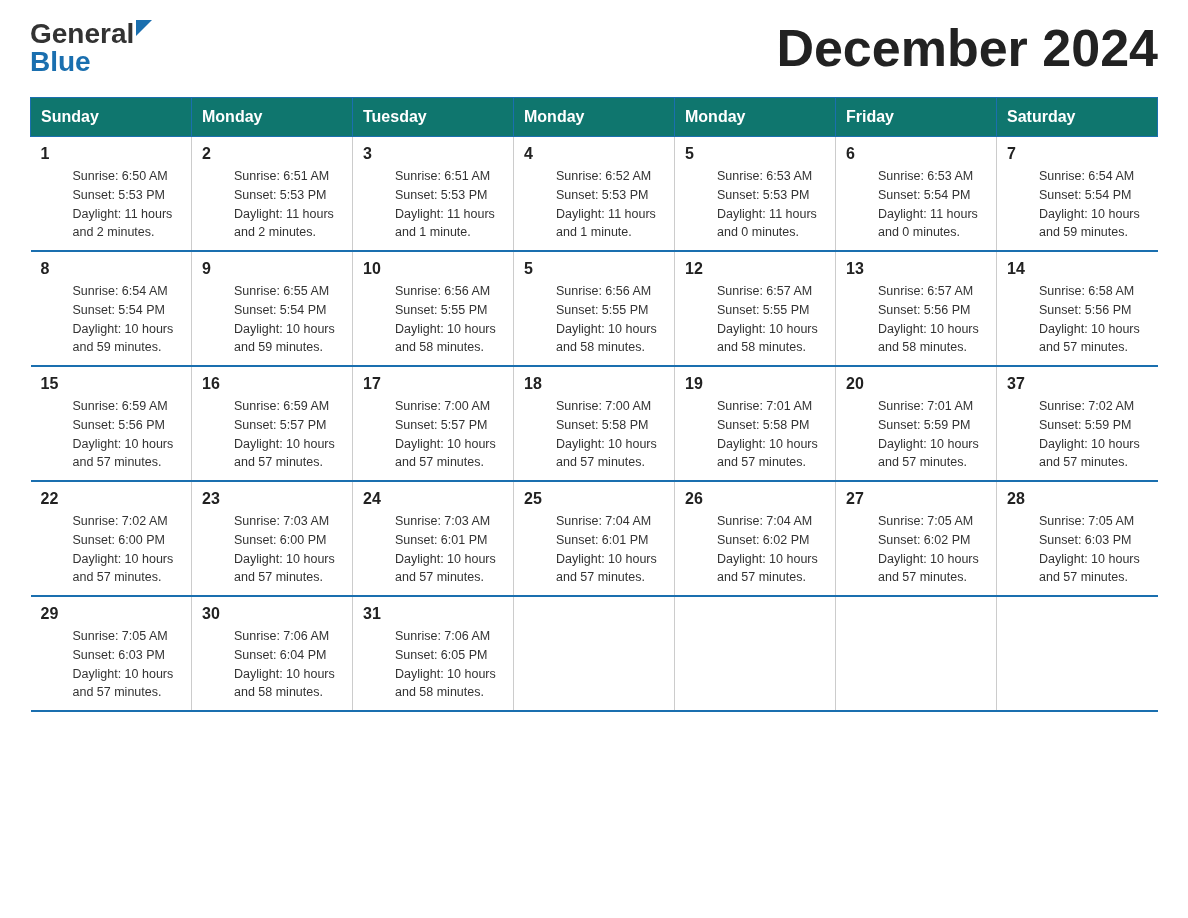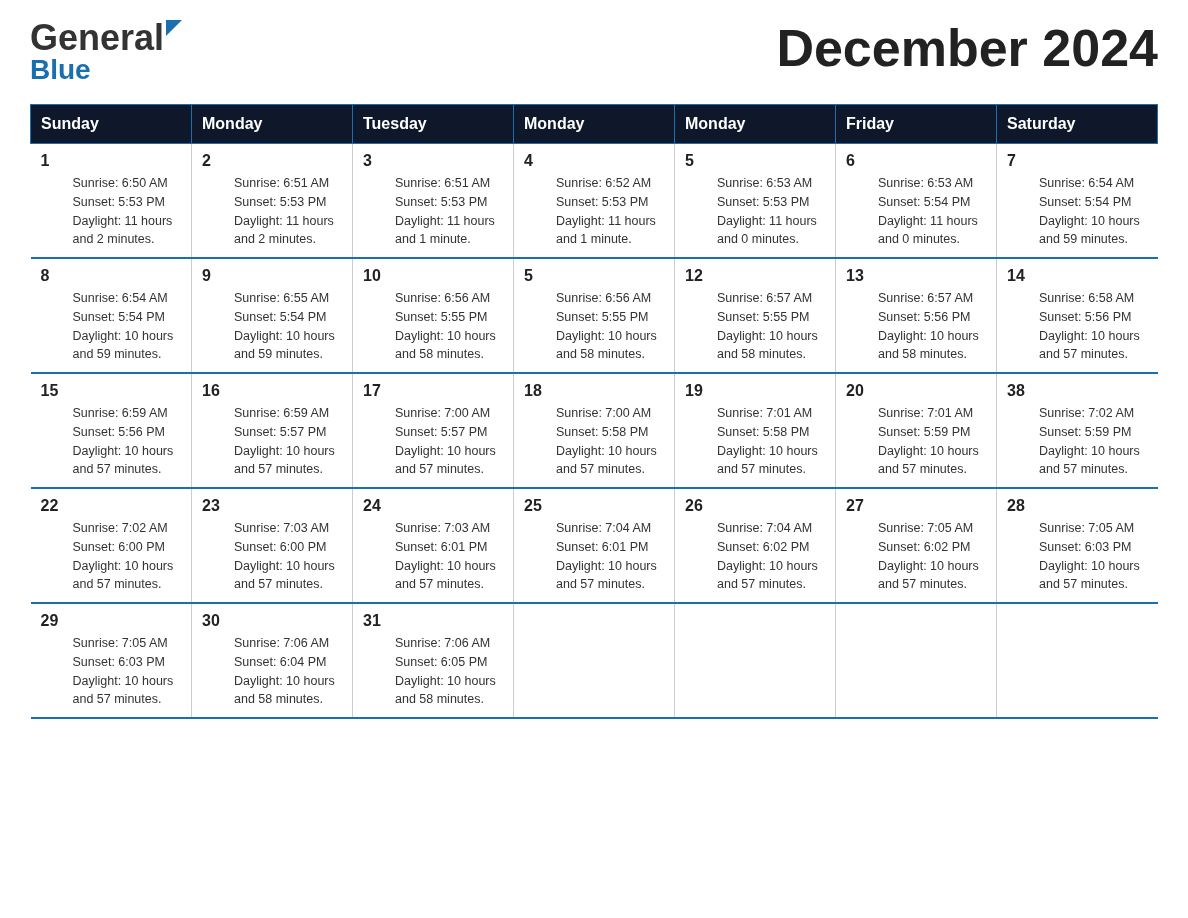--- a/index.html
+++ b/index.html
@@ -15,21 +15,21 @@
       justify-content: space-between;
       align-items: flex-start;
       margin-bottom: 20px;
     }
     .logo {
       display: flex;
       align-items: center;
       gap: 4px;
     }
     .logo-text-general {
-      font-size: 36px;
+      font-size: 28px;
       font-weight: bold;
       color: #333;
     }
     .logo-text-blue {
       font-size: 28px;
       font-weight: bold;
       color: #1a6faf;
     }
     .title-area {
       text-align: center;
@@ -43,21 +43,21 @@
     .location {
       font-size: 22px;
       color: #444;
       margin-top: 4px;
     }
     table {
       width: 100%;
       border-collapse: collapse;
     }
     thead tr {
-      background-color: #0f172a;
+      background-color: #0f766e;
     }
     thead th {
       color: #fff;
       font-size: 16px;
       font-weight: bold;
       padding: 10px 10px;
       text-align: left;
       border: 1px solid #1a6faf;
     }
     tbody tr {
@@ -199,21 +199,21 @@
         </td>
         <td>
           <span class="day-num">19</span>
         <div class="day-info">Sunrise: 7:01 AM<br>Sunset: 5:58 PM<br>Daylight: 10 hours and 57 minutes.</div>
         </td>
         <td>
           <span class="day-num">20</span>
         <div class="day-info">Sunrise: 7:01 AM<br>Sunset: 5:59 PM<br>Daylight: 10 hours and 57 minutes.</div>
         </td>
         <td>
-          <span class="day-num">38</span>
+          <span class="day-num">37</span>
         <div class="day-info">Sunrise: 7:02 AM<br>Sunset: 5:59 PM<br>Daylight: 10 hours and 57 minutes.</div>
         </td>
       </tr>
       <tr>
         <td>
           <span class="day-num">22</span>
         <div class="day-info">Sunrise: 7:02 AM<br>Sunset: 6:00 PM<br>Daylight: 10 hours and 57 minutes.</div>
         </td>
         <td>
           <span class="day-num">23</span>

